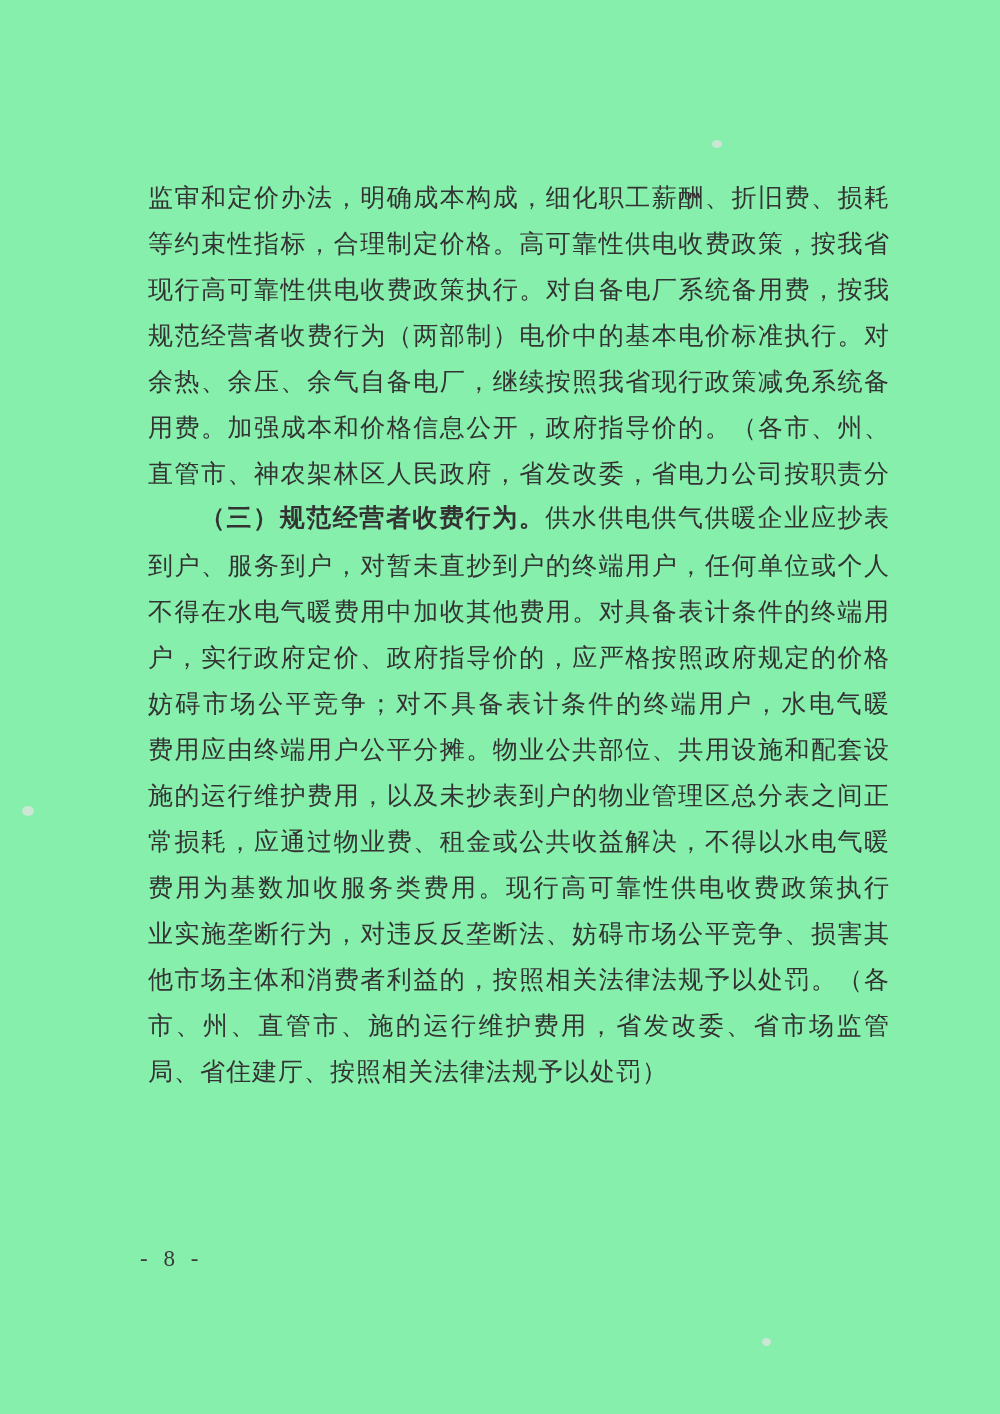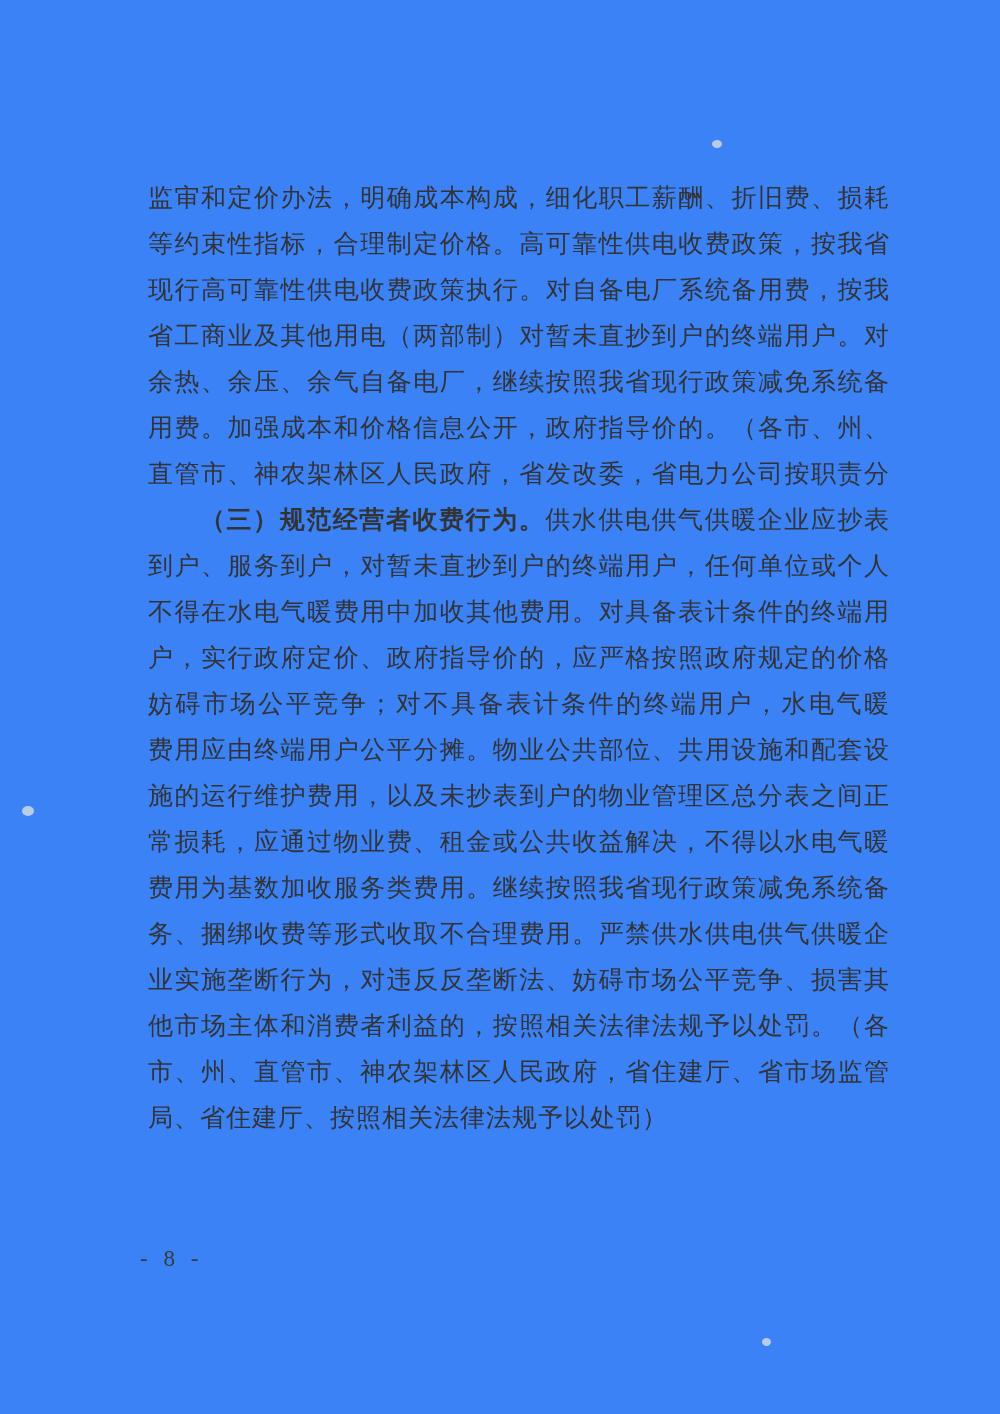--- a/index.html
+++ b/index.html
@@ -1,20 +1,20 @@
 <!DOCTYPE html>
 <html><head>
 <meta charset="utf-8">
 <style>
   html, body { margin: 0; padding: 0; background: #ffffff; }
   .page {
     position: relative;
     width: 1000px;
     height: 1414px;
-    background: #3b82f6;
+    background: #86efac;
     overflow: hidden;
     font-family: "Liberation Serif", "DejaVu Serif", serif;
   }
   .text-block {
     position: absolute;
     left: 148px;
     top: 175px;
     width: 742px;
   }
   .line {
@@ -23,20 +23,21 @@
     font-size: 25px;
     color: #333333;
     letter-spacing: 1px;
   }
   .line.justify {
     text-align: justify;
     text-align-last: justify;
   }
   .line.indent {
     padding-left: 52px;
+    font-family: Liberation Mono, monospace;
   }
   .seg.b { font-weight: bold; }
   .page-number {
     position: absolute;
     left: 140px;
     top: 1244px;
     font-size: 23px;
     letter-spacing: 5px;
     color: #3a3a3a;
     line-height: 30px;
@@ -52,36 +53,35 @@
   .speck.s3 { left: 762px; top: 1338px; width: 9px; height: 8px; }
 </style>
 </head>
 <body>
 
 <div class="page">
   <div class="text-block" id="text-block">
       <div class="line justify"><span class="seg">监审和定价办法，明确成本构成，细化职工薪酬、折旧费、损耗</span></div>
       <div class="line justify"><span class="seg">等约束性指标，合理制定价格。高可靠性供电收费政策，按我省</span></div>
       <div class="line justify"><span class="seg">现行高可靠性供电收费政策执行。对自备电厂系统备用费，按我</span></div>
-      <div class="line justify"><span class="seg">省工商业及其他用电（两部制）对暂未直抄到户的终端用户。对</span></div>
+      <div class="line justify"><span class="seg">规范经营者收费行为（两部制）电价中的基本电价标准执行。对</span></div>
       <div class="line justify"><span class="seg">余热、余压、余气自备电厂，继续按照我省现行政策减免系统备</span></div>
       <div class="line justify"><span class="seg">用费。加强成本和价格信息公开，政府指导价的。（各市、州、</span></div>
       <div class="line justify"><span class="seg">直管市、神农架林区人民政府，省发改委，省电力公司按职责分</span></div>
       <div class="line justify indent"><span class="seg b">（三）规范经营者收费行为。</span><span class="seg">供水供电供气供暖企业应抄表</span></div>
       <div class="line justify"><span class="seg">到户、服务到户，对暂未直抄到户的终端用户，任何单位或个人</span></div>
       <div class="line justify"><span class="seg">不得在水电气暖费用中加收其他费用。对具备表计条件的终端用</span></div>
       <div class="line justify"><span class="seg">户，实行政府定价、政府指导价的，应严格按照政府规定的价格</span></div>
       <div class="line justify"><span class="seg">妨碍市场公平竞争；对不具备表计条件的终端用户，水电气暖</span></div>
       <div class="line justify"><span class="seg">费用应由终端用户公平分摊。物业公共部位、共用设施和配套设</span></div>
       <div class="line justify"><span class="seg">施的运行维护费用，以及未抄表到户的物业管理区总分表之间正</span></div>
       <div class="line justify"><span class="seg">常损耗，应通过物业费、租金或公共收益解决，不得以水电气暖</span></div>
-      <div class="line justify"><span class="seg">费用为基数加收服务类费用。继续按照我省现行政策减免系统备</span></div>
-      <div class="line justify"><span class="seg">务、捆绑收费等形式收取不合理费用。严禁供水供电供气供暖企</span></div>
+      <div class="line justify"><span class="seg">费用为基数加收服务类费用。现行高可靠性供电收费政策执行</span></div>
       <div class="line justify"><span class="seg">业实施垄断行为，对违反反垄断法、妨碍市场公平竞争、损害其</span></div>
       <div class="line justify"><span class="seg">他市场主体和消费者利益的，按照相关法律法规予以处罚。（各</span></div>
-      <div class="line justify"><span class="seg">市、州、直管市、神农架林区人民政府，省住建厅、省市场监管</span></div>
+      <div class="line justify"><span class="seg">市、州、直管市、施的运行维护费用，省发改委、省市场监管</span></div>
       <div class="line"><span class="seg">局、省住建厅、按照相关法律法规予以处罚）</span></div>
     </div>
   <div class="page-number">- 8 -</div>
   <div class="speck s1"></div>
   <div class="speck s2"></div>
   <div class="speck s3"></div>
 </div>
 
 </body></html>

